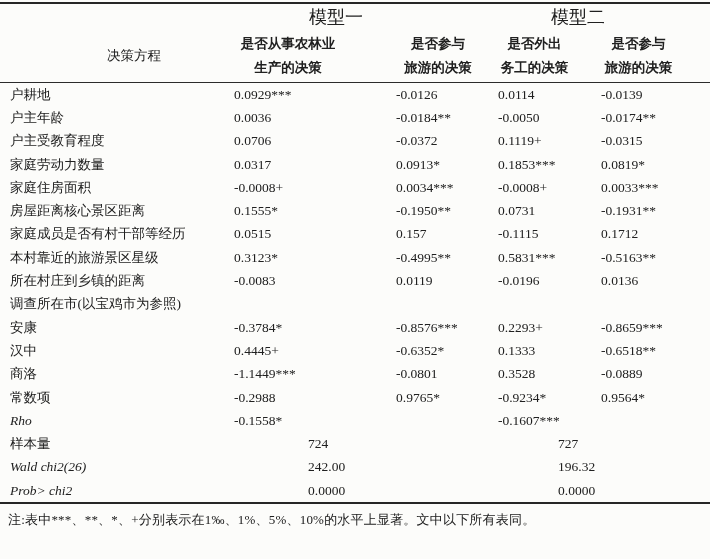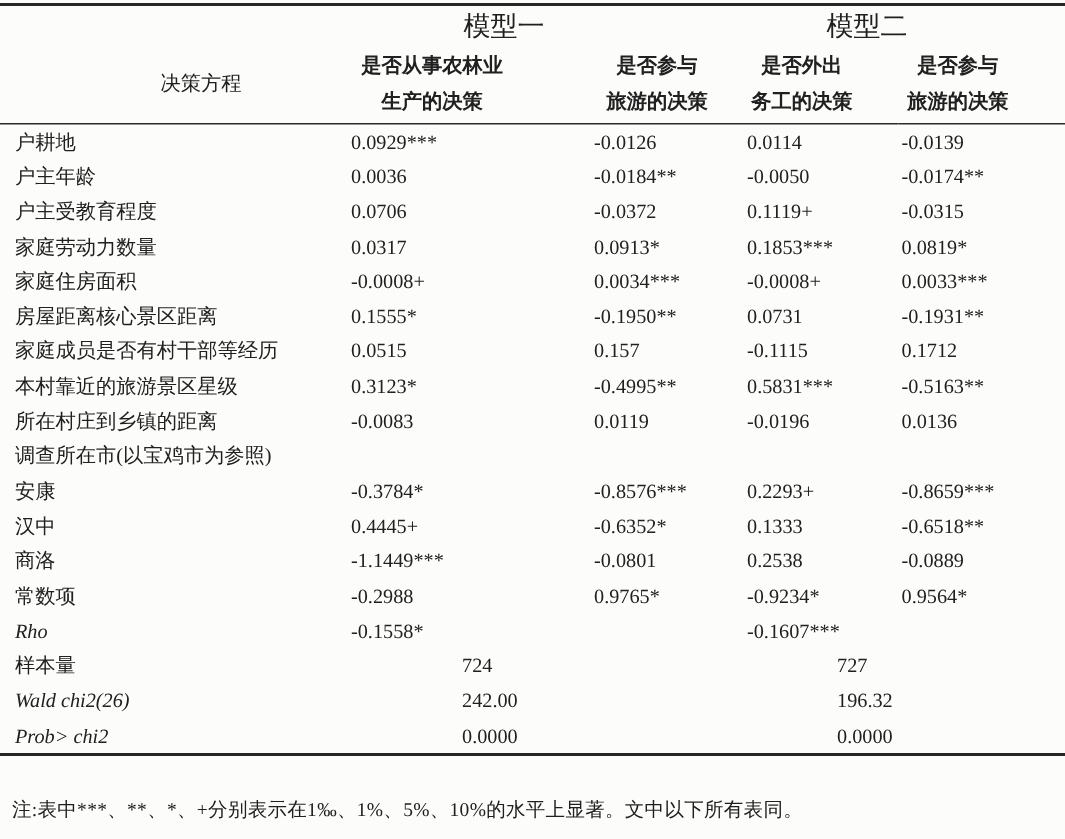--- a/index.html
+++ b/index.html
@@ -43,21 +43,20 @@
   td.val { text-align: left; padding-left: 2px; }
   td.sumval { text-align: left; }
   td.span0 { padding-left: 76px; }
   td.span1 { padding-left: 62px; margin-top: 20px; }
   .it { font-style: italic; }
 
   .note {
     font-size: 13px;
     padding: 7px 4px 0 8px;
     letter-spacing: 0.2px;
-    margin-top: 20px;
   }
 </style>
 </head>
 <body>
 
 <div class="page">
 
   <div class="rule-top"></div>
 
   <table class="reg">
@@ -176,21 +175,21 @@
           <td class="label">汉中</td>
           <td class="val">0.4445+</td>
           <td class="val">-0.6352*</td>
           <td class="val">0.1333</td>
           <td class="val">-0.6518**</td>
         </tr>
         <tr>
           <td class="label">商洛</td>
           <td class="val">-1.1449***</td>
           <td class="val">-0.0801</td>
-          <td class="val">0.2538</td>
+          <td class="val">0.3528</td>
           <td class="val">-0.0889</td>
         </tr>
         <tr>
           <td class="label">常数项</td>
           <td class="val">-0.2988</td>
           <td class="val">0.9765*</td>
           <td class="val">-0.9234*</td>
           <td class="val">0.9564*</td>
         </tr>
         <tr>

